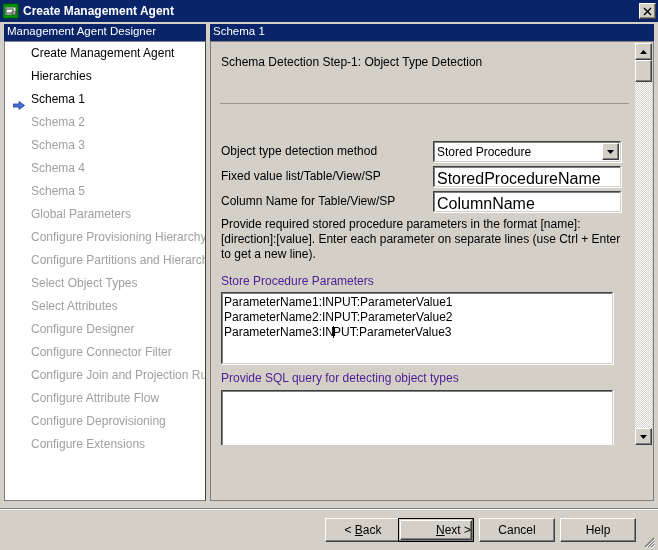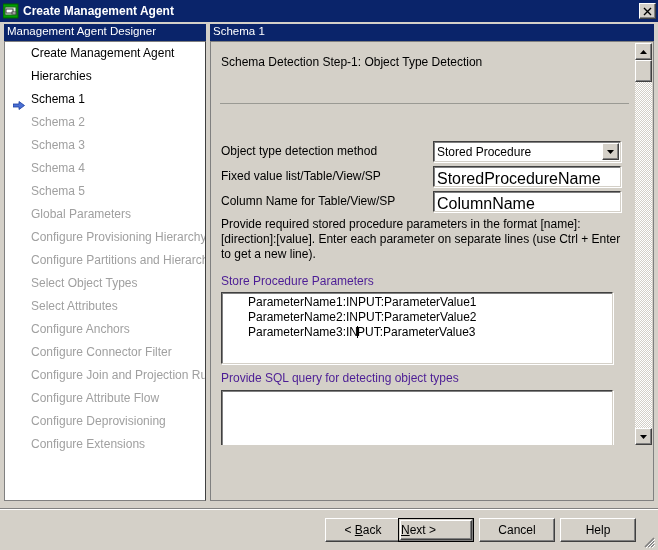--- a/index.html
+++ b/index.html
@@ -245,21 +245,20 @@
     color: #000000;
     padding: 2px 0 0 2px;
     overflow: hidden;
     cursor: text;
   }
   .ta-line {
     height: 15px;
     line-height: 15px;
     white-space: nowrap;
     position: relative;
-    margin-left: 24px;
   }
   .caret {
     display: inline-block;
     width: 1px;
     height: 12px;
     background: #000000;
     vertical-align: -2px;
     margin: 0 -1px;
   }
 
@@ -357,21 +356,21 @@
   .btn.default .inner {
     position: absolute;
     left: 1px; top: 1px; right: 1px; bottom: 1px;
     border-top: 1px solid #ffffff;
     border-left: 1px solid #ffffff;
     border-right: 1px solid #404040;
     border-bottom: 1px solid #404040;
     box-shadow: inset -1px -1px 0 #808080;
     display: flex;
     align-items: center;
-    justify-content: flex-start;
+    justify-content: flex-end;
   }
   .mn { text-decoration: underline; }
   .grip {
     position: absolute;
     right: 2px; bottom: 1px;
     width: 14px; height: 14px;
   }
 </style>
 </head>
 <body>
@@ -405,21 +404,21 @@
             </svg></span><span>Schema 1</span></div>
         <div class="nav-item disabled"><span>Schema 2</span></div>
         <div class="nav-item disabled"><span>Schema 3</span></div>
         <div class="nav-item disabled"><span>Schema 4</span></div>
         <div class="nav-item disabled"><span>Schema 5</span></div>
         <div class="nav-item disabled"><span>Global Parameters</span></div>
         <div class="nav-item disabled"><span>Configure Provisioning Hierarchy</span></div>
         <div class="nav-item disabled"><span>Configure Partitions and Hierarchies</span></div>
         <div class="nav-item disabled"><span>Select Object Types</span></div>
         <div class="nav-item disabled"><span>Select Attributes</span></div>
-        <div class="nav-item disabled"><span>Configure Anchors</span></div>
+        <div class="nav-item disabled"><span>Configure Designer</span></div>
         <div class="nav-item disabled"><span>Configure Connector Filter</span></div>
         <div class="nav-item disabled"><span>Configure Join and Projection Rules</span></div>
         <div class="nav-item disabled"><span>Configure Attribute Flow</span></div>
         <div class="nav-item disabled"><span>Configure Deprovisioning</span></div>
         <div class="nav-item disabled"><span>Configure Extensions</span></div>
       </div>
   </div>
 
   <div class="mainpane">
     <div class="pane-header">Schema 1</div>

